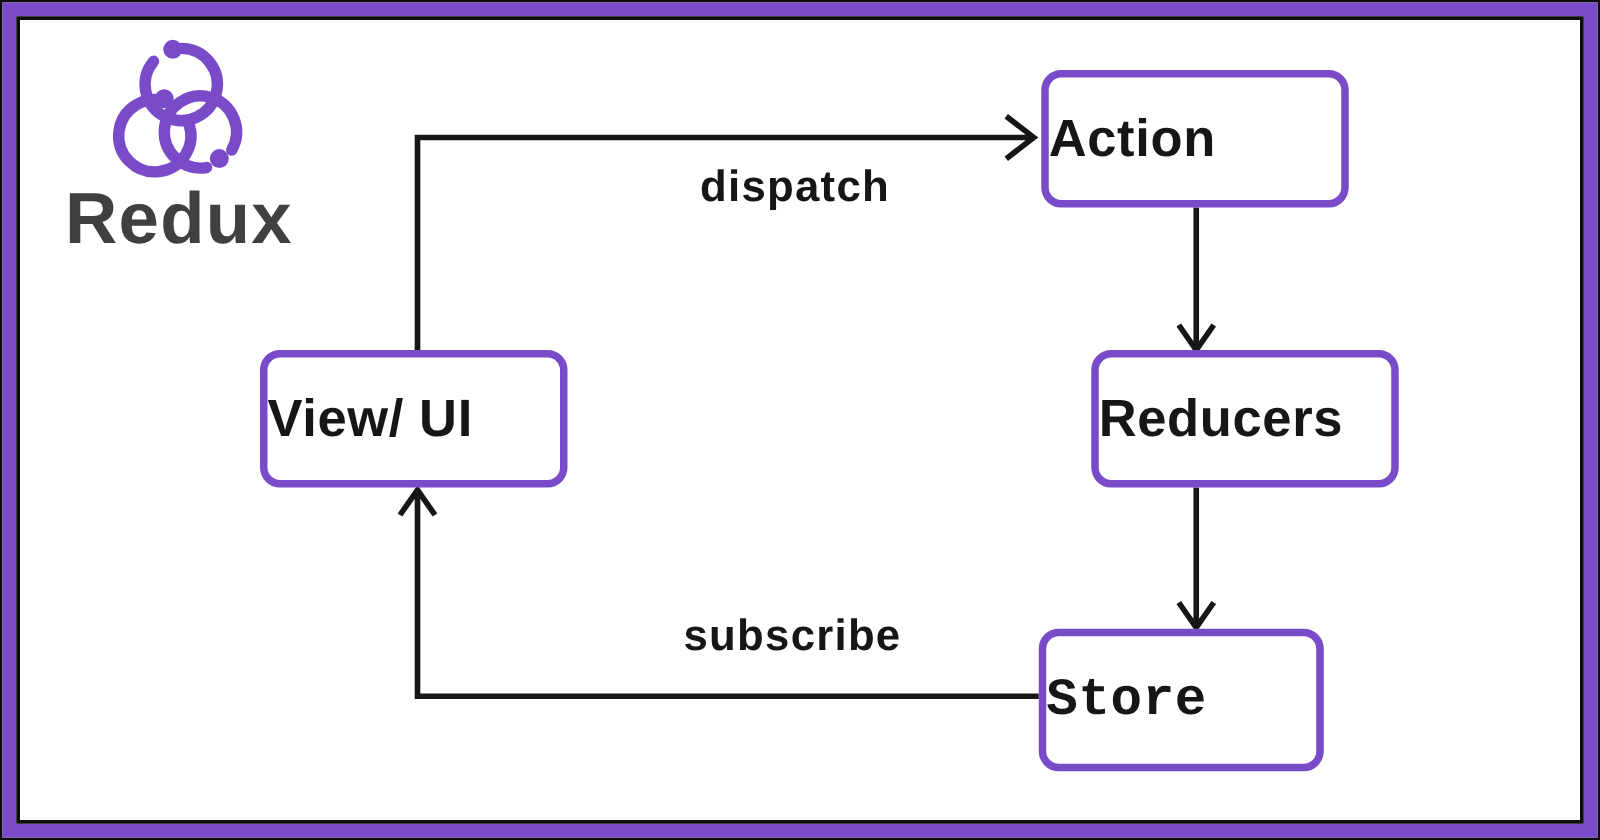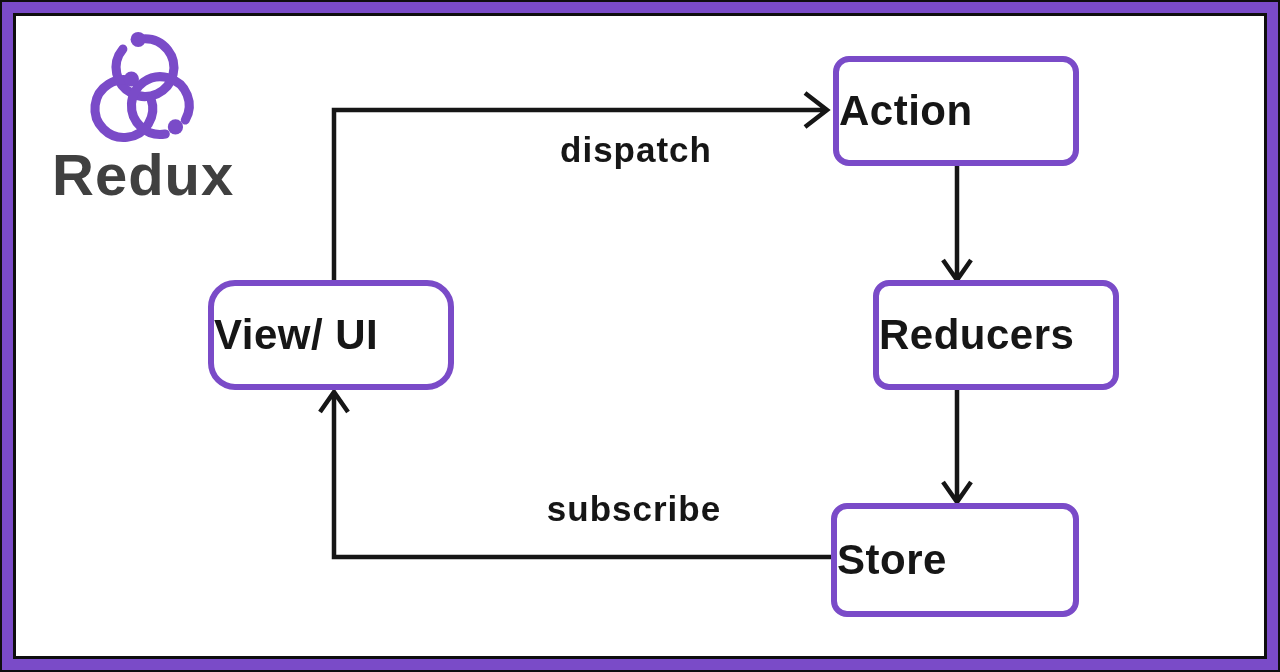--- a/index.html
+++ b/index.html
@@ -70,22 +70,22 @@
     display: flex;
     align-items: center;
     font-size: 42px;
     font-weight: bold;
     letter-spacing: 0.5px;
     color: #161616;
     z-index: 2;
   }
   .node-action   { left: 833px; top:  56px; width: 246px; height: 110px; }
   .node-reducers { left: 873px; top: 280px; width: 246px; height: 110px; }
-  .node-store    { left: 831px; top: 503px; width: 248px; height: 114px; }
-  .node-view-ui  { left: 208px; top: 280px; width: 246px; height: 110px; border-radius: 27px; }
+  .node-store    { left: 831px; top: 503px; width: 228px; height: 114px; font-family: Liberation Mono, monospace; }
+  .node-view-ui  { left: 208px; top: 280px; width: 246px; height: 110px; }
 
   
   .edge-label {
     position: absolute;
     width: 300px;
     text-align: center;
     font-size: 35px;
     font-weight: bold;
     letter-spacing: 1px;
     color: #161616;

